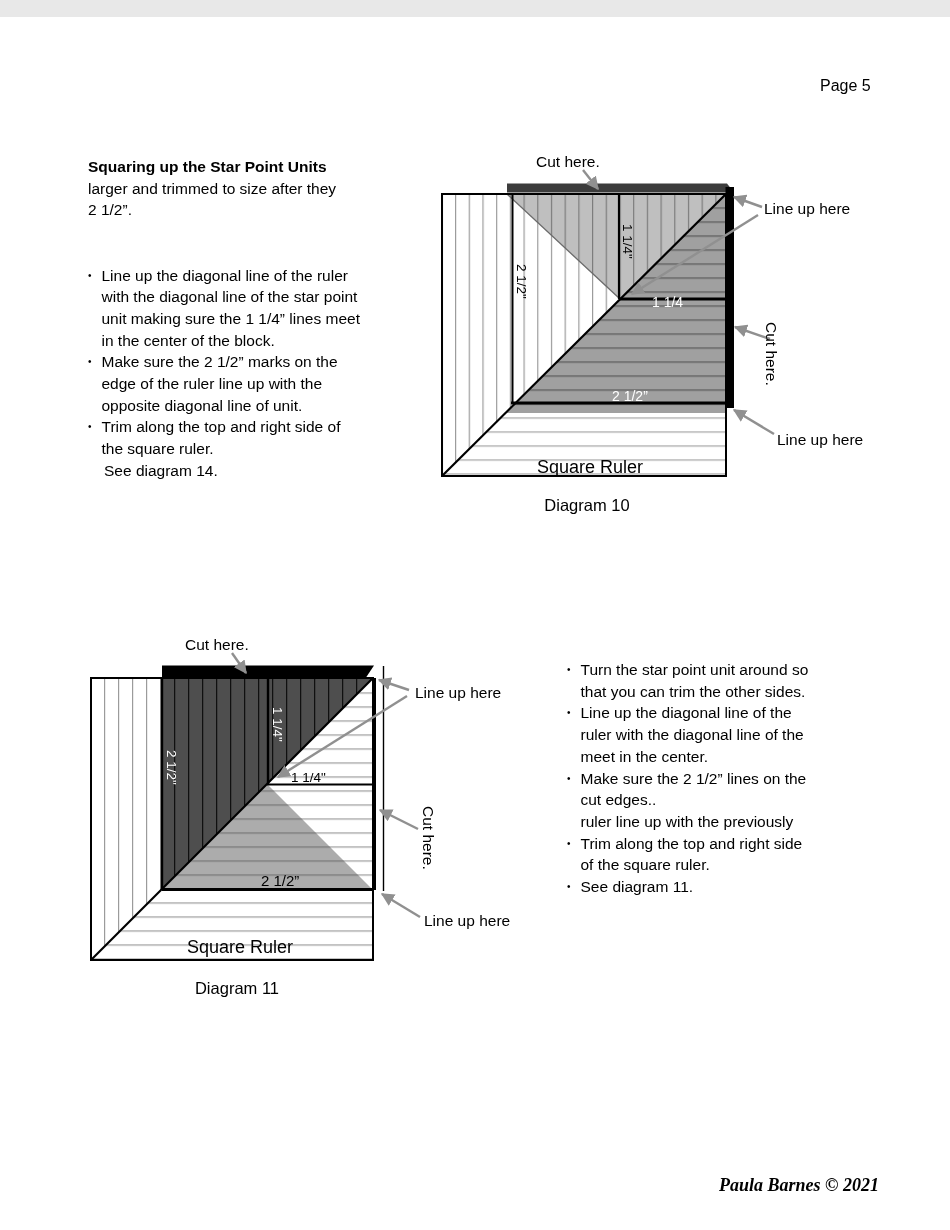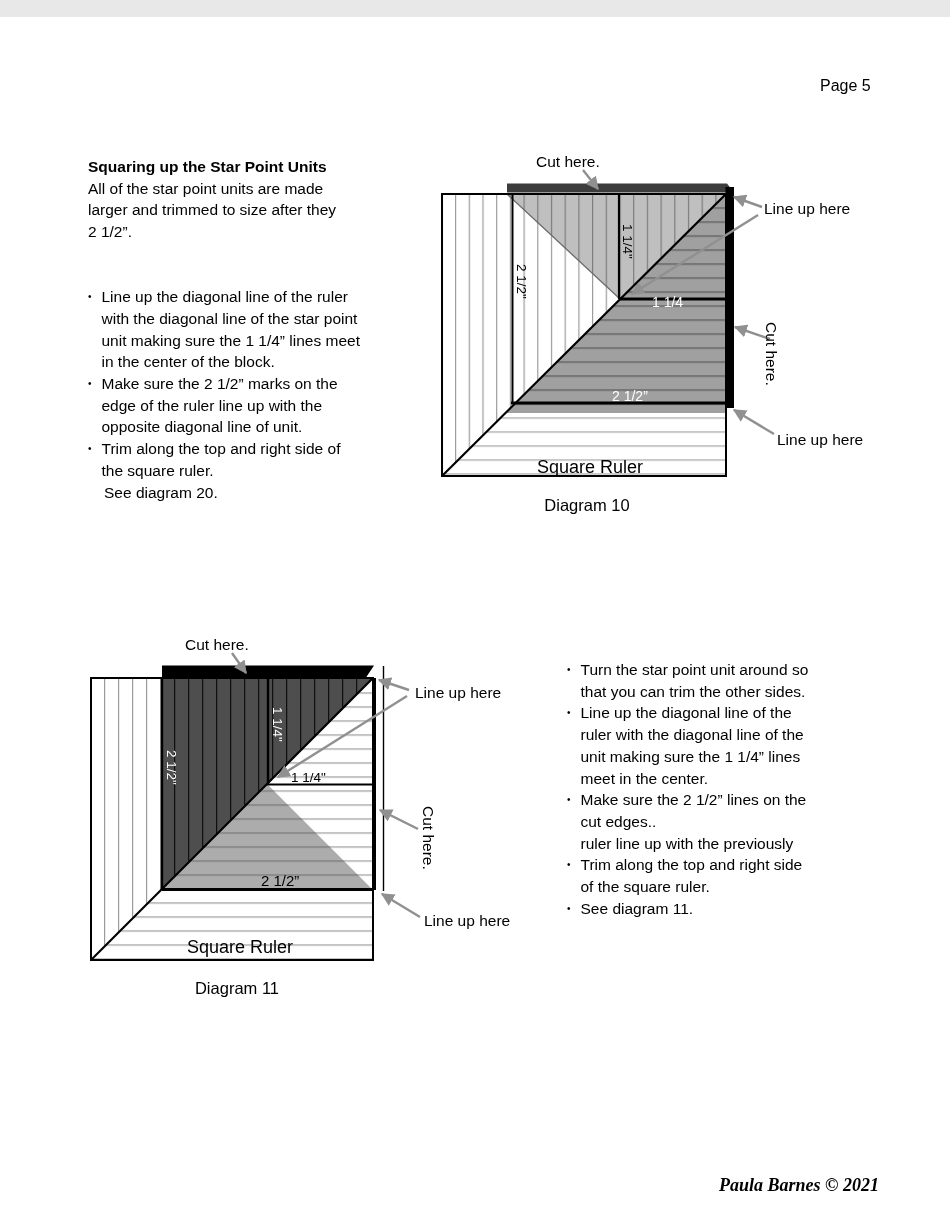--- a/index.html
+++ b/index.html
@@ -27,42 +27,40 @@
 </style>
 </head>
 <body>
 
 <div class="page">
 
   <div class="abs pageno">Page 5</div>
 
   <div class="abs tb lt">
     <div class="hd">Squaring up the Star Point Units</div>
-    <div>All of the star point units are made</div>
     <div>larger and trimmed to size after they</div>
     <div>2 1/2”.</div>
     <div class="gap"></div>
     <div class="bl"><span class="dot">•</span><span>Line up the diagonal line of the ruler</span></div>
     <div class="bl"><span>with the diagonal line of the star point</span></div>
     <div class="bl"><span>unit making sure the 1 1/4” lines meet</span></div>
     <div class="bl"><span>in the center of the block.</span></div>
     <div class="bl"><span class="dot">•</span><span>Make sure the 2 1/2” marks on the</span></div>
     <div class="bl"><span>edge of the ruler line up with the</span></div>
     <div class="bl"><span>opposite diagonal line of unit.</span></div>
     <div class="bl"><span class="dot">•</span><span>Trim along the top and right side of</span></div>
     <div class="bl"><span>the square ruler.</span></div>
-    <div class="note">See diagram 20.</div>
+    <div class="note">See diagram 14.</div>
   </div>
 
   <div class="abs tb rt">
     <div class="bl"><span class="dot">•</span><span>Turn the star point unit around so</span></div>
     <div class="bl"><span>that you can trim the other sides.</span></div>
     <div class="bl"><span class="dot">•</span><span>Line up the diagonal line of the</span></div>
     <div class="bl"><span>ruler with the diagonal line of the</span></div>
-    <div class="bl"><span>unit making sure the 1 1/4” lines</span></div>
     <div class="bl"><span>meet in the center.</span></div>
     <div class="bl"><span class="dot">•</span><span>Make sure the 2 1/2” lines on the</span></div>
     <div class="bl"><span>cut edges..</span></div>
     <div class="bl"><span>ruler line up with the previously</span></div>
     <div class="bl"><span class="dot">•</span><span>Trim along the top and right side</span></div>
     <div class="bl"><span>of the square ruler.</span></div>
     <div class="bl"><span class="dot">•</span><span>See diagram 11.</span></div>
   </div>
 
   <svg class="dsvg" style="left:430px; top:125px;" width="470" height="380" viewBox="430 125 470 380">

